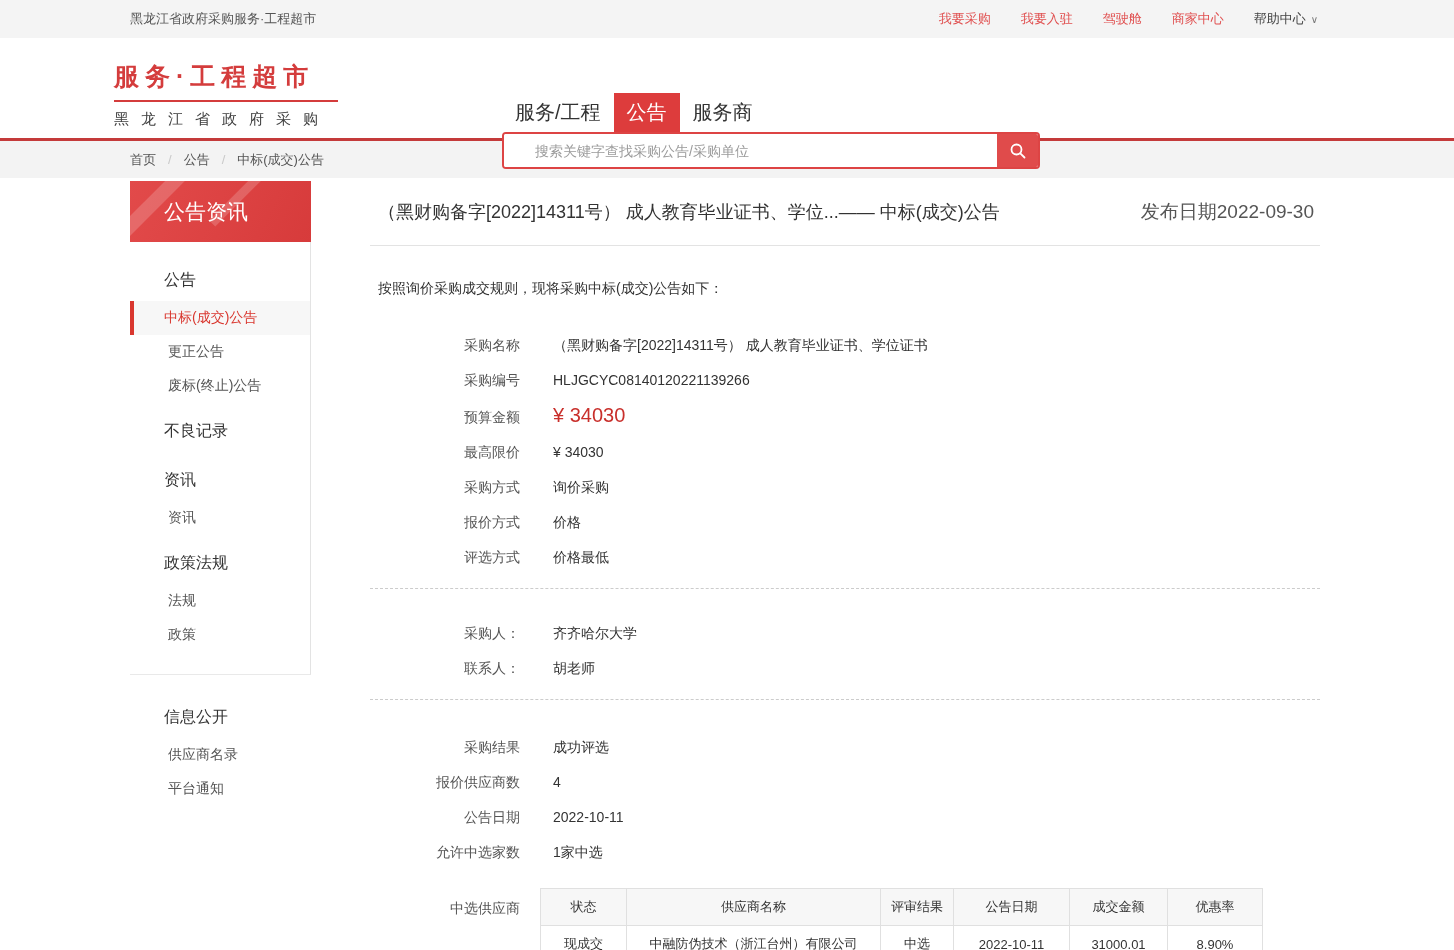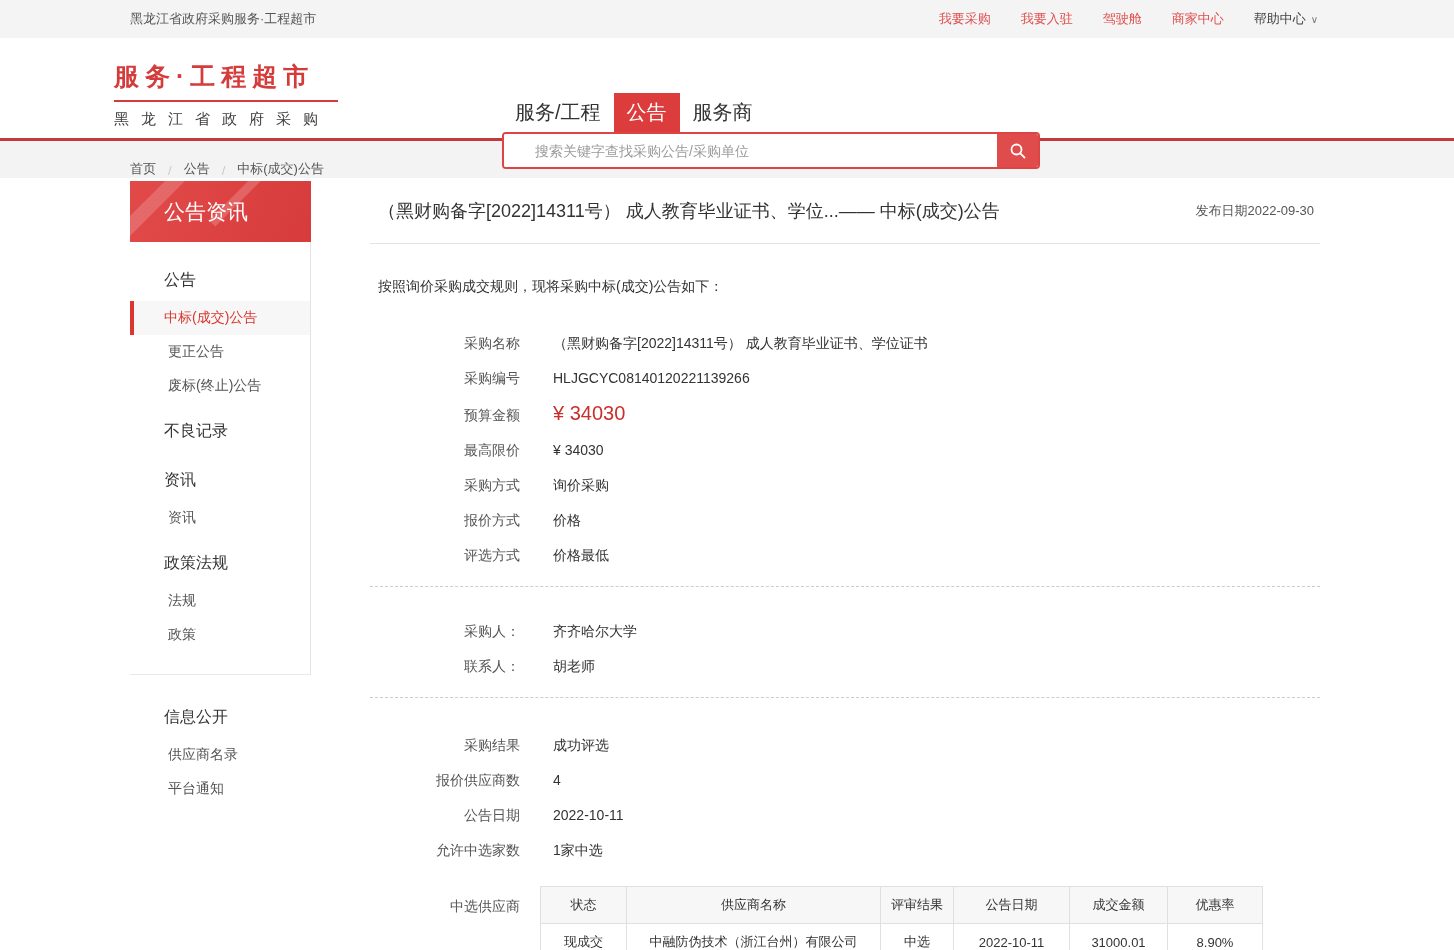--- a/index.html
+++ b/index.html
@@ -29,21 +29,21 @@
     border-radius:4px; overflow:hidden; background:#fff; }
   .search-input { flex:1; border:none; outline:none; padding:0 31px; font-size:14px;
     color:#a21caf; font-family:Liberation Sans, sans-serif; }
   .search-input::placeholder { color:#9b9b9b; }
   .search-btn { width:41px; background:#e04b4b; border:none; display:flex;
     align-items:center; justify-content:center; cursor:pointer; }
 
   .red-line { height:3px; background:#c43a3a; }
 
   
-  .breadcrumb-bar { height:37px; background:#f3f3f3; display:flex; align-items:flex-end;
+  .breadcrumb-bar { height:37px; background:#f3f3f3; display:flex; align-items:center;
     padding-left:130px; font-size:13px; color:#555; }
   .crumb { cursor:pointer; }
   .crumb-sep { color:#c9c9c9; margin:0 12px; }
 
   
   .content { display:flex; align-items:flex-start; padding:3px 134px 0 130px; }
 
   
   .sidebar { width:181px; flex:none; }
   .sidebar-hero { height:61px; background:linear-gradient(115deg,#e24a4a,#d73b3b);
@@ -60,21 +60,21 @@
   .side-item { font-size:14px; color:#555; padding:8px 0 8px 34px; cursor:pointer;
     border-left:4px solid transparent; }
   .side-item.active { background:#f7f7f7; color:#d9372f; border-left:4px solid #d9372f;
     padding-left:30px; }
 
   
   .main { flex:1; margin-left:59px; min-width:0; }
   .article-head { display:flex; justify-content:space-between; align-items:center;
     padding:18px 6px 20px 8px; }
   .article-title { font-size:18px; color:#333; }
-  .article-date { font-size:13px; color:#555; flex:none; margin-left:20px;text-align:right; }
+  .article-date { font-size:19px; color:#555; flex:none; margin-left:20px;text-align:right; }
   .divider { border-top:1px solid #e3e3e3; }
   .dashed-divider { border-top:1px dashed #ccc; margin-top:21px; }
   .intro { margin:34px 0 0 8px; font-size:14px; color:#333; }
 
   .fields { margin-top:37px; }
   .fields.contact { margin-top:34px; }
   .fields.result { margin-top:37px; }
   .field-row { display:flex; align-items:baseline; margin-bottom:15px; min-height:20px; }
   .field-label { width:150px; flex:none; text-align:right; font-size:14px; color:#555;
     line-height:20px; }

